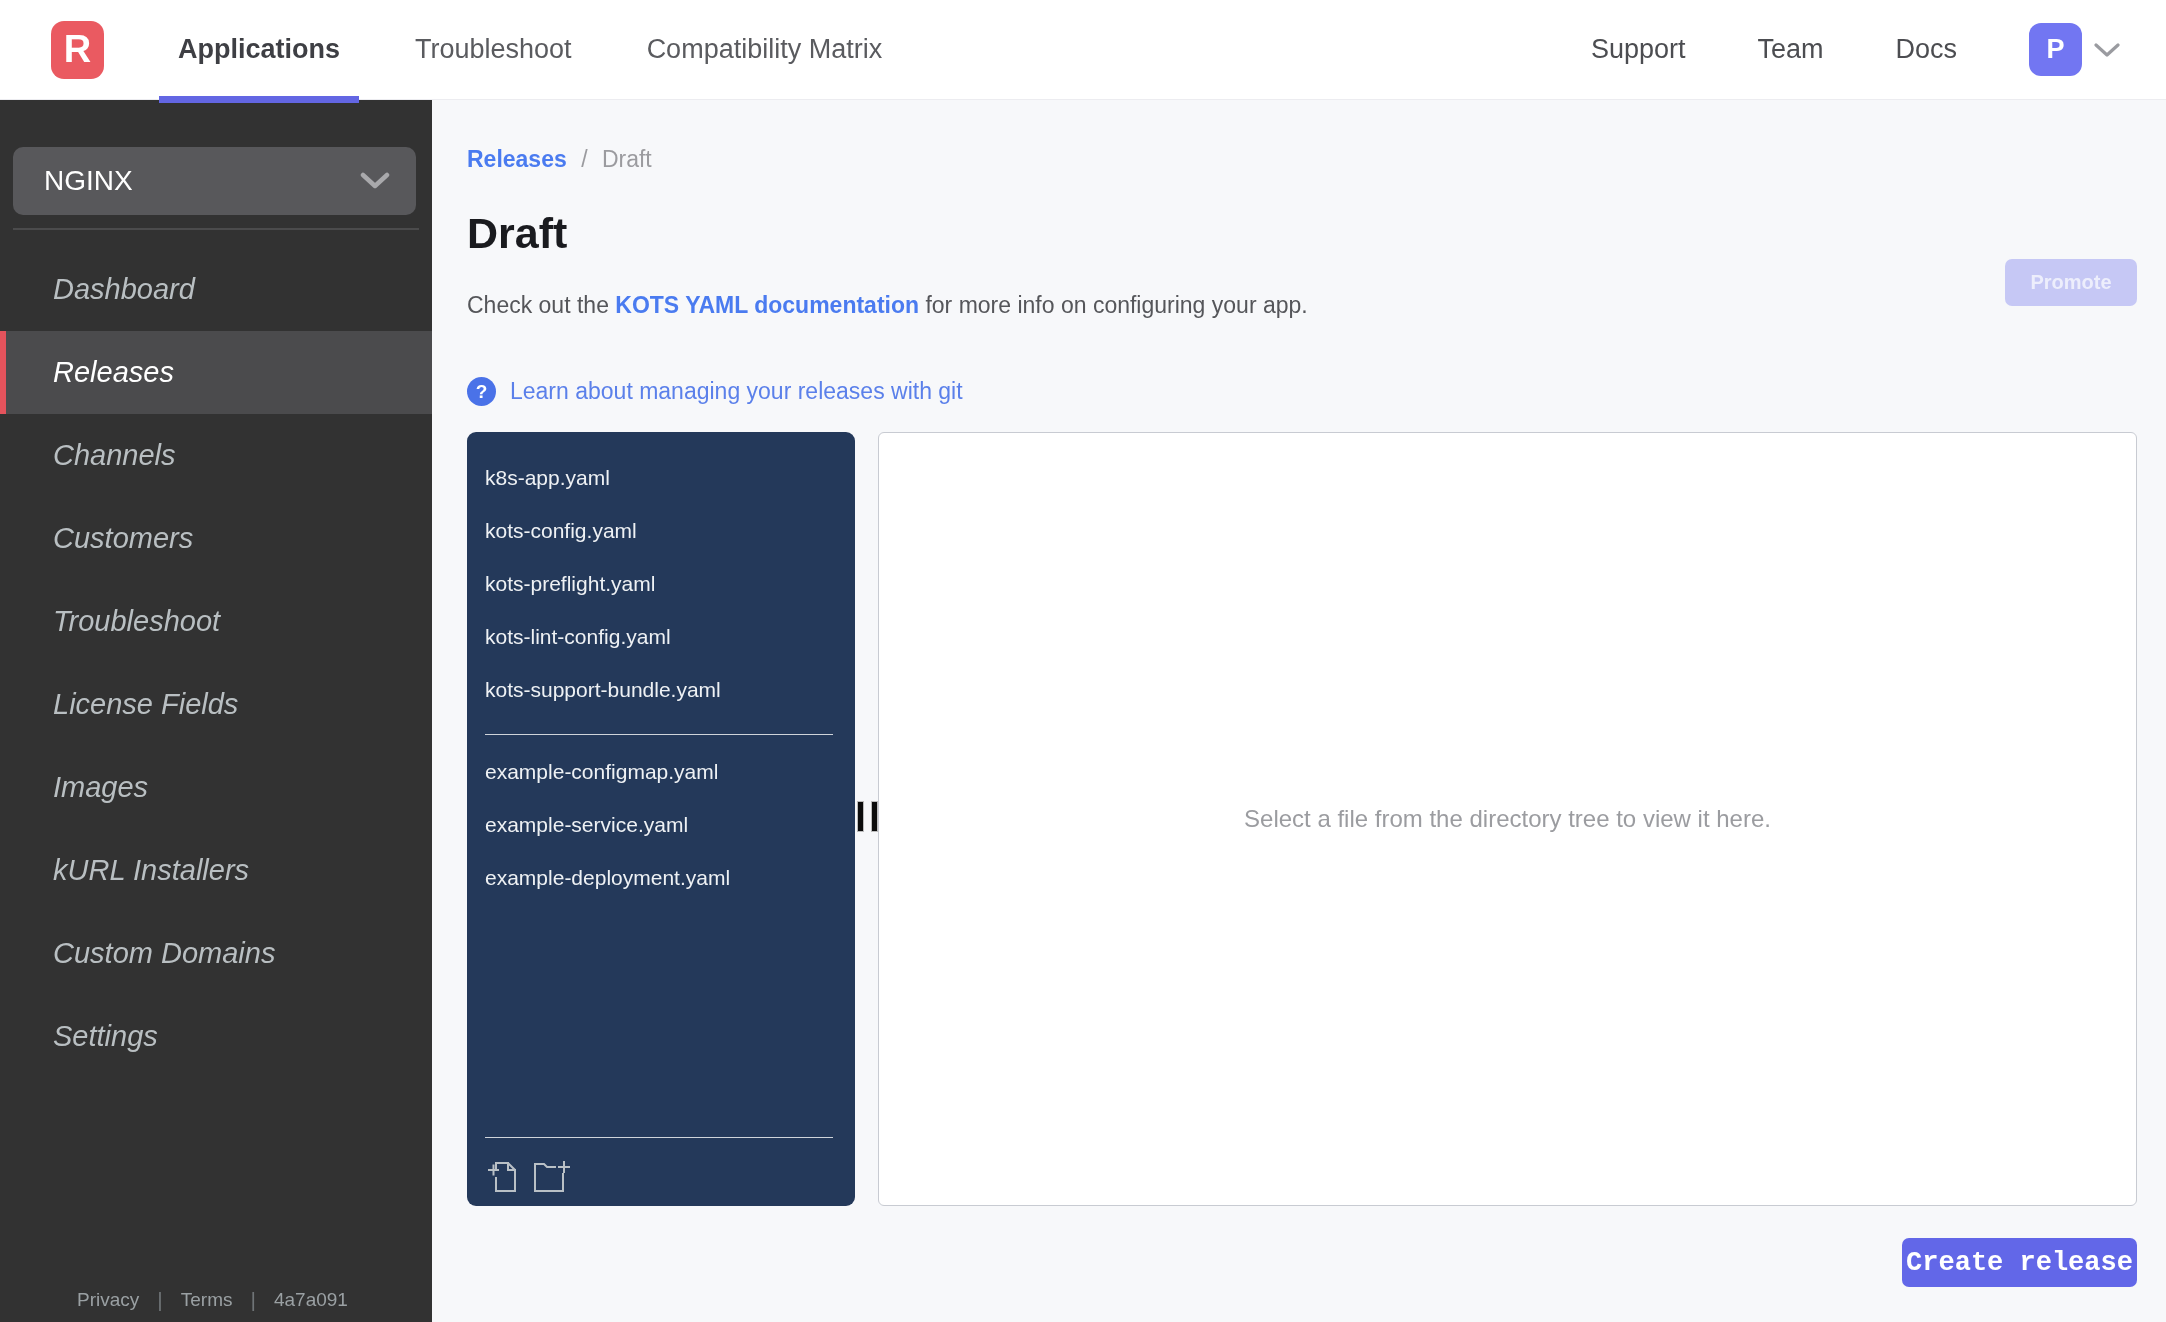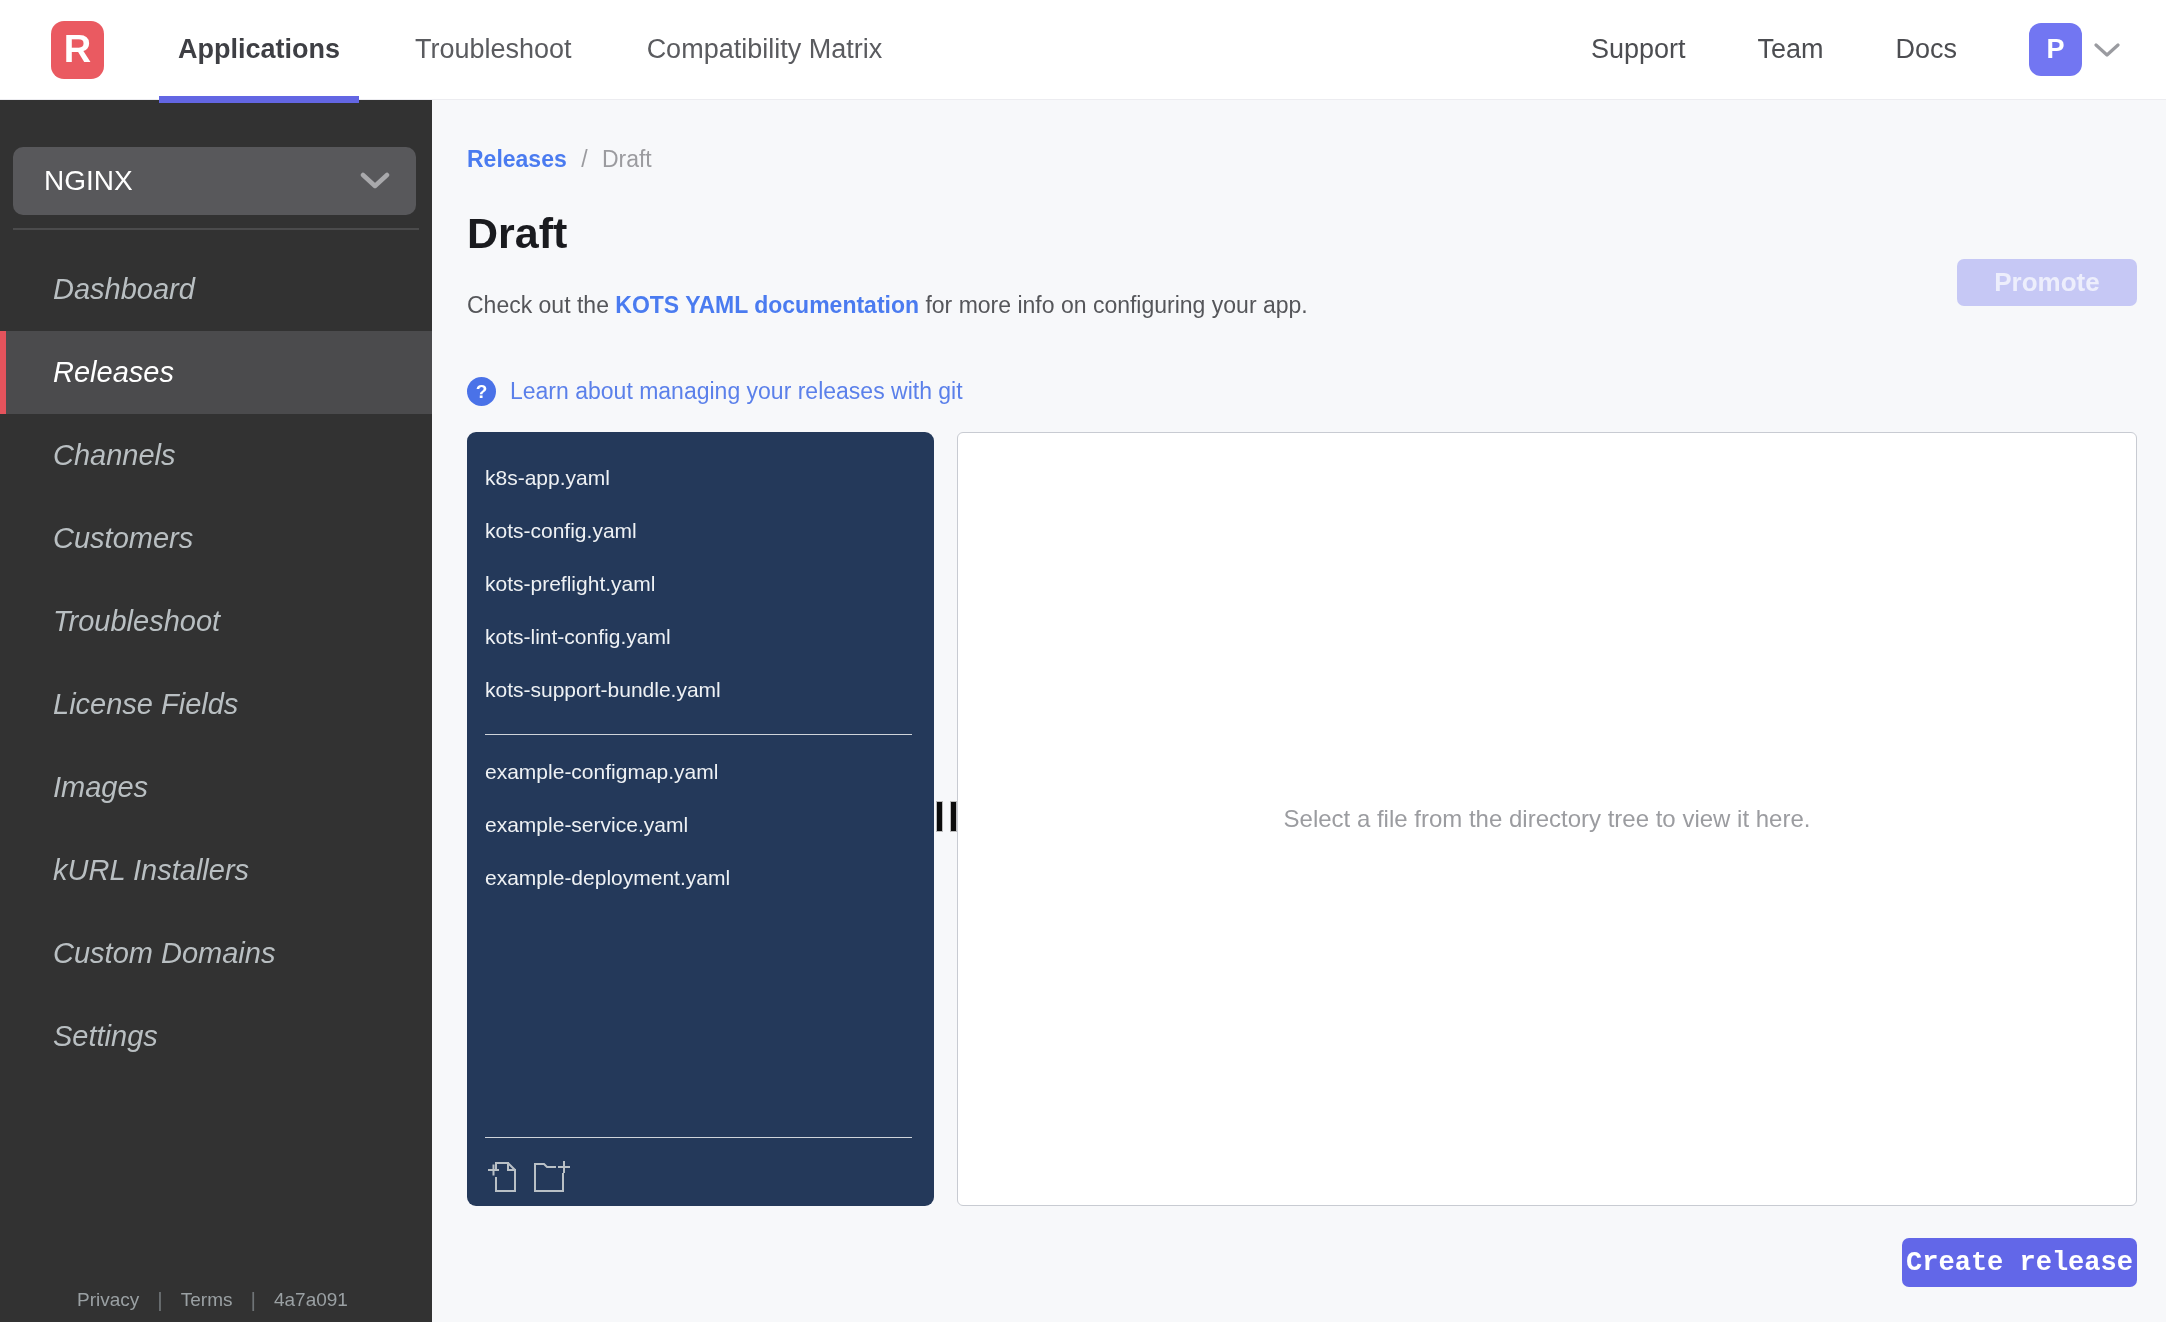--- a/index.html
+++ b/index.html
@@ -78,36 +78,36 @@
   main.content { position: relative; flex: 1; padding: 0 29px 0 35px; }
   .breadcrumb { margin-top: 46px; font-size: 23px; }
   .breadcrumb .crumb-link { color: #4a7bf0; font-weight: 600; text-decoration: none; cursor: pointer; }
   .breadcrumb .crumb-sep { color: #9b9b9f; margin: 0 8px; }
   .breadcrumb .crumb-current { color: #9b9b9f; }
   h1.page-title { margin-top: 36px; font-size: 43px; line-height: 48px; font-weight: 800; color: #1a1b1f; }
   p.desc { margin-top: 32px; font-size: 23px; line-height: 32px; color: #55565a; }
   p.desc .doc-link { color: #4a7bf0; font-weight: 700; text-decoration: none; cursor: pointer; }
   .promote-btn {
     position: absolute; top: 159px; right: 29px;
-    width: 180px; height: 47px; border: none; border-radius: 7px;
-    background: #c6c8f5; color: #edeefc; font-size: 26px; font-weight: 700;
+    width: 132px; height: 47px; border: none; border-radius: 7px;
+    background: #c6c8f5; color: #edeefc; font-size: 20px; font-weight: 700;
     font-family: "Liberation Sans", sans-serif; cursor: not-allowed;
   }
   .help-row { margin-top: 56px; display: flex; align-items: center; gap: 14px; }
   .help-circle {
     width: 29px; height: 29px; border-radius: 50%; background: #4a72e8; flex: none;
     display: flex; align-items: center; justify-content: center;
     color: #fff; font-size: 19px; font-weight: 700;
   }
   .help-link { font-size: 23px; color: #5b80ea; text-decoration: none; cursor: pointer; }
 
   
   .panels { margin-top: 26px; height: 774px; display: flex; }
   .file-tree {
-    width: 467px; flex: none; background: #24395a; border-radius: 9px;
+    width: 388px; flex: none; background: #24395a; border-radius: 9px;
     position: relative; padding-top: 19px; overflow: hidden;
   }
   .tree-item {
     height: 53px; display: flex; align-items: center; padding-left: 18px;
     color: #eef1f4; font-size: 21px; cursor: pointer; white-space: nowrap;
   }
   .tree-divider { height: 1px; background: #cfd4da; margin: 18px 22px 10px 18px; }
   .tree-bottom-divider { position: absolute; left: 18px; right: 22px; bottom: 68px; height: 1px; background: #cfd4da; }
   .tree-actions { position: absolute; left: 20px; bottom: 12px; display: flex; align-items: center; gap: 15px; }
   .tree-actions .tool { cursor: pointer; display: flex; }

